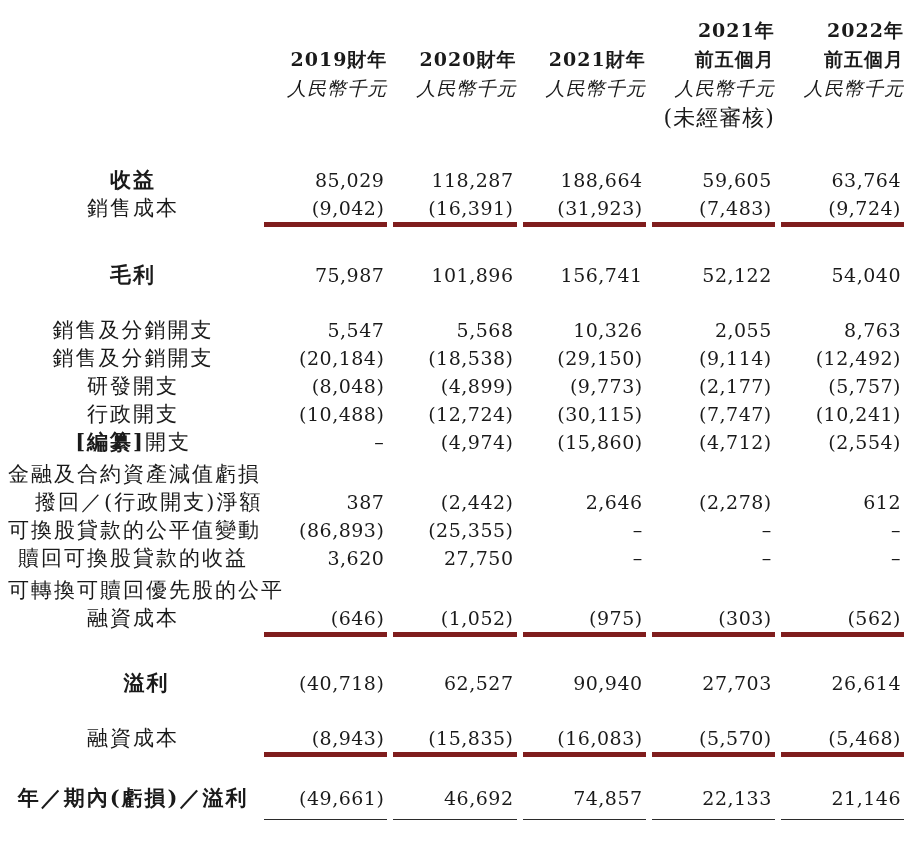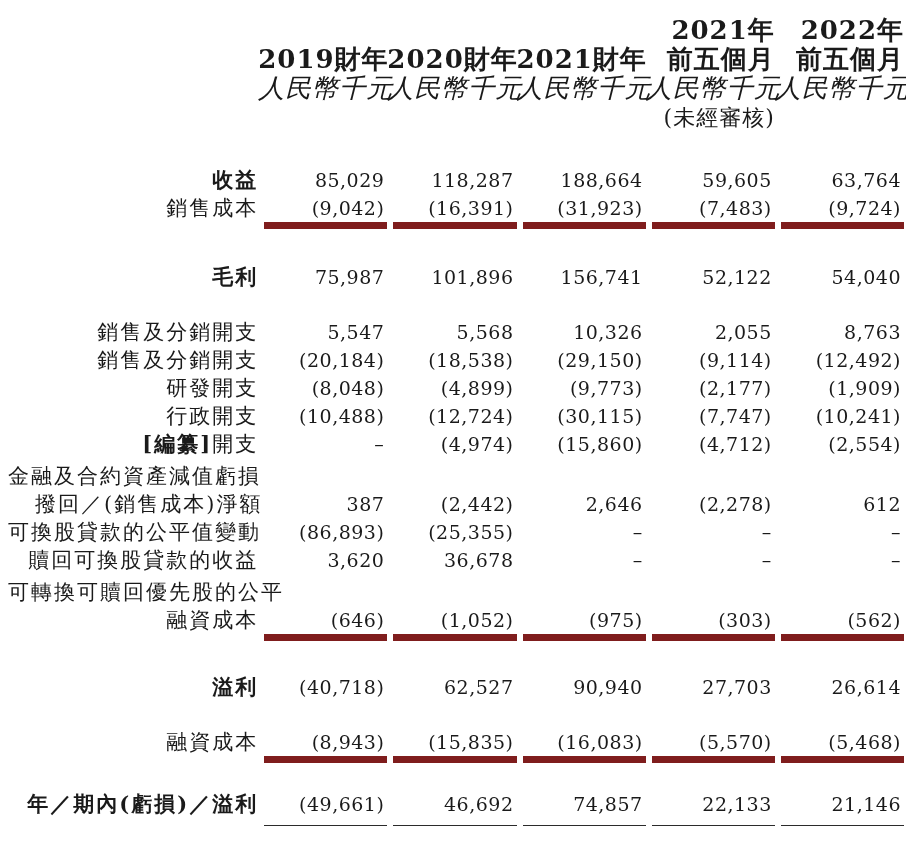--- a/index.html
+++ b/index.html
@@ -30,54 +30,54 @@
     font-weight: normal;
   }
   
   thead th {
     vertical-align: top;
     text-align: right;
   }
   .hl {
     height: 29px;
     line-height: 29px;
-    font-size: 26px;
+    font-size: 19px;
     letter-spacing: 1px;
     white-space: nowrap;
   }
   .hl.year, .hl.period { font-weight: bold; }
   .hl.unit { font-style: italic; }
   .hl.note { font-size: 22px; }
   
   tbody td {
     height: 28px;
     vertical-align: baseline;
   }
   td.label {
     font-size: 21px;
     letter-spacing: 2px;
-    text-align: right;
+    text-align: center;
     white-space: nowrap;
     overflow: visible;
   }
   td.label.indent { padding-left: 27px; }
   td.label.bold, .bold-prefix { font-weight: bold; }
   td.num {
     text-align: right;
     font-size: 19px;
     letter-spacing: 0.5px;
   }
   td.num .cell {
     display: block;
     margin-left: 6px;
     padding: 0 3px 3px 0;
     min-height: 22px;
   }
   td.num.u .cell {
-    border-bottom: 7px solid #7f1d1d;
+    border-bottom: 5px solid #7f1d1d;
   }
   tr.bottom-rule td.num .cell {
     border-bottom: 1px solid #2b2b2b;
     padding-bottom: 10px;
   }
   tr.spacer-lg td { height: 34px; }
   tr.spacer-md td { height: 32px; }
   tr.spacer-sm td { height: 27px; }
 </style>
 </head>
@@ -238,21 +238,21 @@
           <td class="num">
             <div class="cell">(4,899)</div>
           </td>
           <td class="num">
             <div class="cell">(9,773)</div>
           </td>
           <td class="num">
             <div class="cell">(2,177)</div>
           </td>
           <td class="num">
-            <div class="cell">(1,909)</div>
+            <div class="cell">(5,757)</div>
           </td>
         </tr>
         <tr>
           <td class="label">行政開支</td>
           <td class="num">
             <div class="cell">(10,488)</div>
           </td>
           <td class="num">
             <div class="cell">(12,724)</div>
           </td>
@@ -296,21 +296,21 @@
             <div class="cell"></div>
           </td>
           <td class="num">
             <div class="cell"></div>
           </td>
           <td class="num">
             <div class="cell"></div>
           </td>
         </tr>
         <tr>
-          <td class="label indent">撥回／(銷售成本)淨額</td>
+          <td class="label indent">撥回／(行政開支)淨額</td>
           <td class="num">
             <div class="cell">387</div>
           </td>
           <td class="num">
             <div class="cell">(2,442)</div>
           </td>
           <td class="num">
             <div class="cell">2,646</div>
           </td>
           <td class="num">
@@ -337,21 +337,21 @@
           <td class="num">
             <div class="cell">–</div>
           </td>
         </tr>
         <tr>
           <td class="label">贖回可換股貸款的收益</td>
           <td class="num">
             <div class="cell">3,620</div>
           </td>
           <td class="num">
-            <div class="cell">36,678</div>
+            <div class="cell">27,750</div>
           </td>
           <td class="num">
             <div class="cell">–</div>
           </td>
           <td class="num">
             <div class="cell">–</div>
           </td>
           <td class="num">
             <div class="cell">–</div>
           </td>

